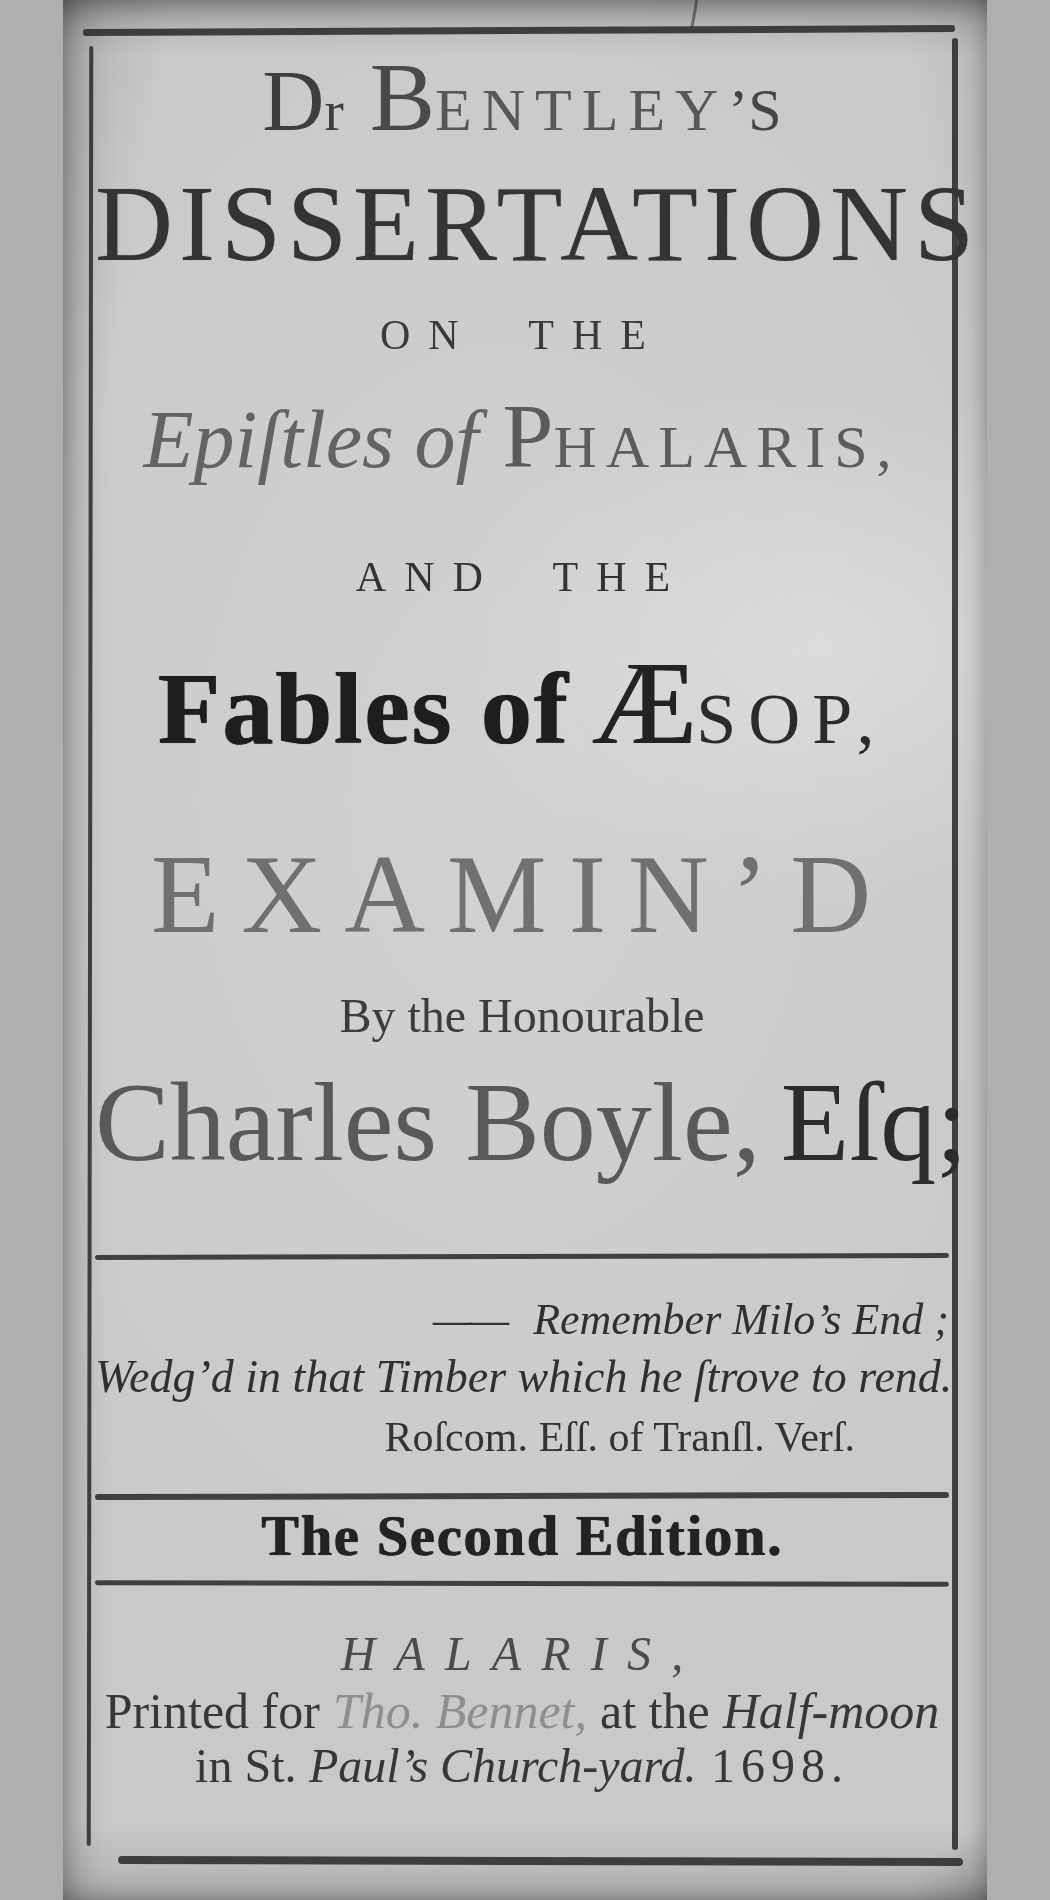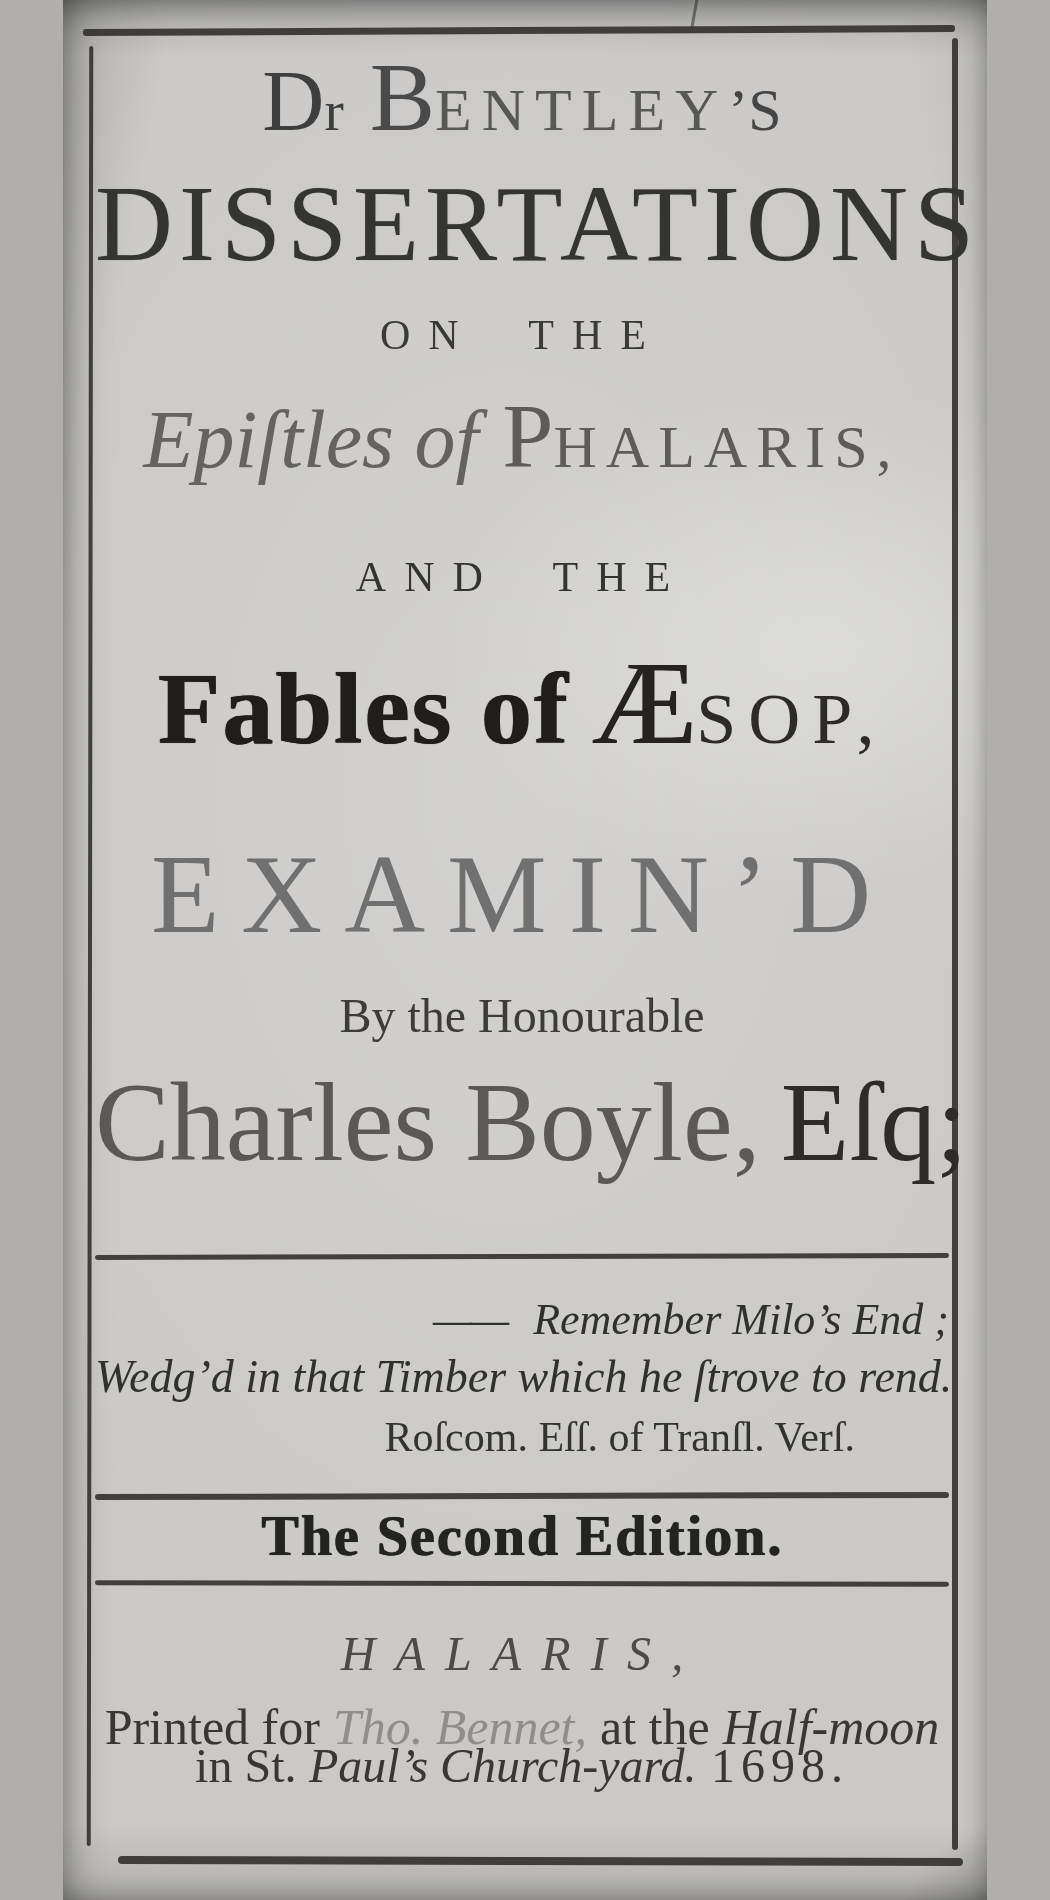--- a/index.html
+++ b/index.html
@@ -77,21 +77,21 @@
   .epigraph-1{top:1298px;font-style:italic;font-size:44px;color:#30302f;padding-left:90px;text-align:right;}
   .epigraph-dash{letter-spacing:-2px;margin-right:26px;}
   .epigraph-2{top:1354px;font-style:italic;font-size:46px;color:#30302f;}
   .epigraph-attr{top:1416px;font-size:42px;color:#333332;text-align:right;right:132px;}
 
   
   .edition{top:1508px;font-size:56px;letter-spacing:2px;color:#232322;}
 
   
   .imprint-city{top:1630px;font-style:italic;font-size:48px;letter-spacing:0.42em;color:#4c4b4a;}
-  .imprint-1{top:1686px;font-size:50px;color:#383736;margin-top:16px;}
+  .imprint-1{top:1686px;font-size:50px;color:#383736;}
   .imprint-2{top:1742px;font-size:48px;color:#383736;}
   .it{font-style:italic;}
   .faded{color:#8f8e8c;}
   .gap{margin-right:0.26em;}
   .year{letter-spacing:6px;margin-left:0.3em;}
 </style>
 </head>
 <body>
 
 <div class="page">

